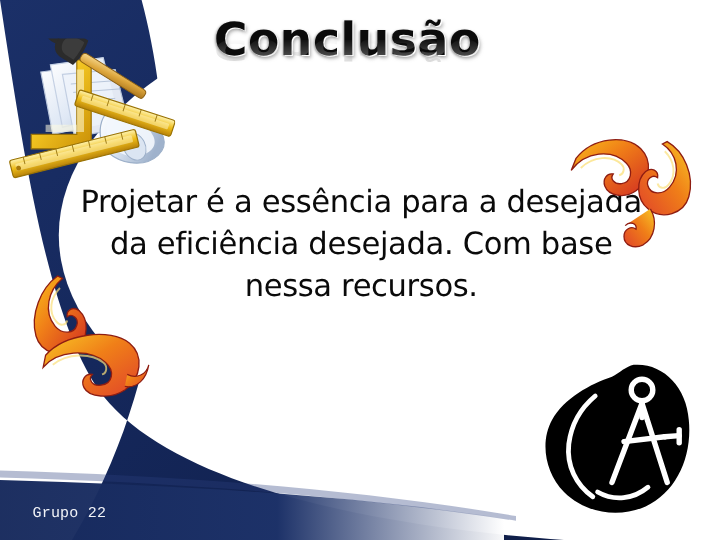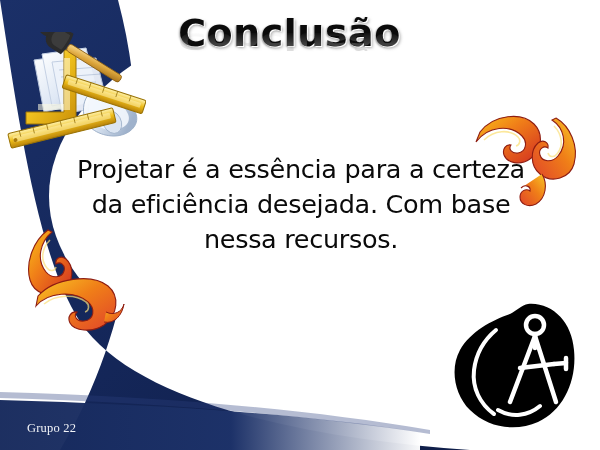--- a/index.html
+++ b/index.html
@@ -76,21 +76,21 @@
     color: #0a0a0a;
     white-space: nowrap;
     letter-spacing: -0.3px;
   }
 
   
   #footer-text {
     position: absolute;
     left: 27px;
     top: 421px;
-    font-family: Liberation Serif, serif;
+    font-family: Liberation Mono, monospace;
     font-size: 12.5px;
     color: #f2f4f8;
     letter-spacing: 0.2px;
   }
 
   
   .art {
     position: absolute;
   }
   #tools-clipart { left: 4px;   top: 32px;  width: 142px; height: 118px; }
@@ -135,21 +135,21 @@
       <path d="M0,392 C150,396 300,408 430,430 L430,434 C300,414 150,402 0,398 Z" fill="#2a3f7d" opacity="0.35"></path>
     </g>
   </svg>
 
   <div id="title-block">
     <div id="title-text">Conclusão</div>
     <div id="title-reflection">Conclusão</div>
   </div>
 
   <div id="body-block">
-    <div class="body-line">Projetar é a essência para a certeza</div>
+    <div class="body-line">Projetar é a essência para a desejada</div>
     <div class="body-line">da eficiência desejada. Com base</div>
     <div class="body-line">nessa recursos.</div>
   </div>
 
   <svg class="art" id="tools-clipart" viewBox="0 0 142 118">
     <defs>
       <linearGradient id="gold1" x1="0" y1="0" x2="1" y2="1">
         <stop offset="0%" stop-color="#fdf0a8"></stop>
         <stop offset="45%" stop-color="#f1c320"></stop>
         <stop offset="100%" stop-color="#c98f07"></stop>

